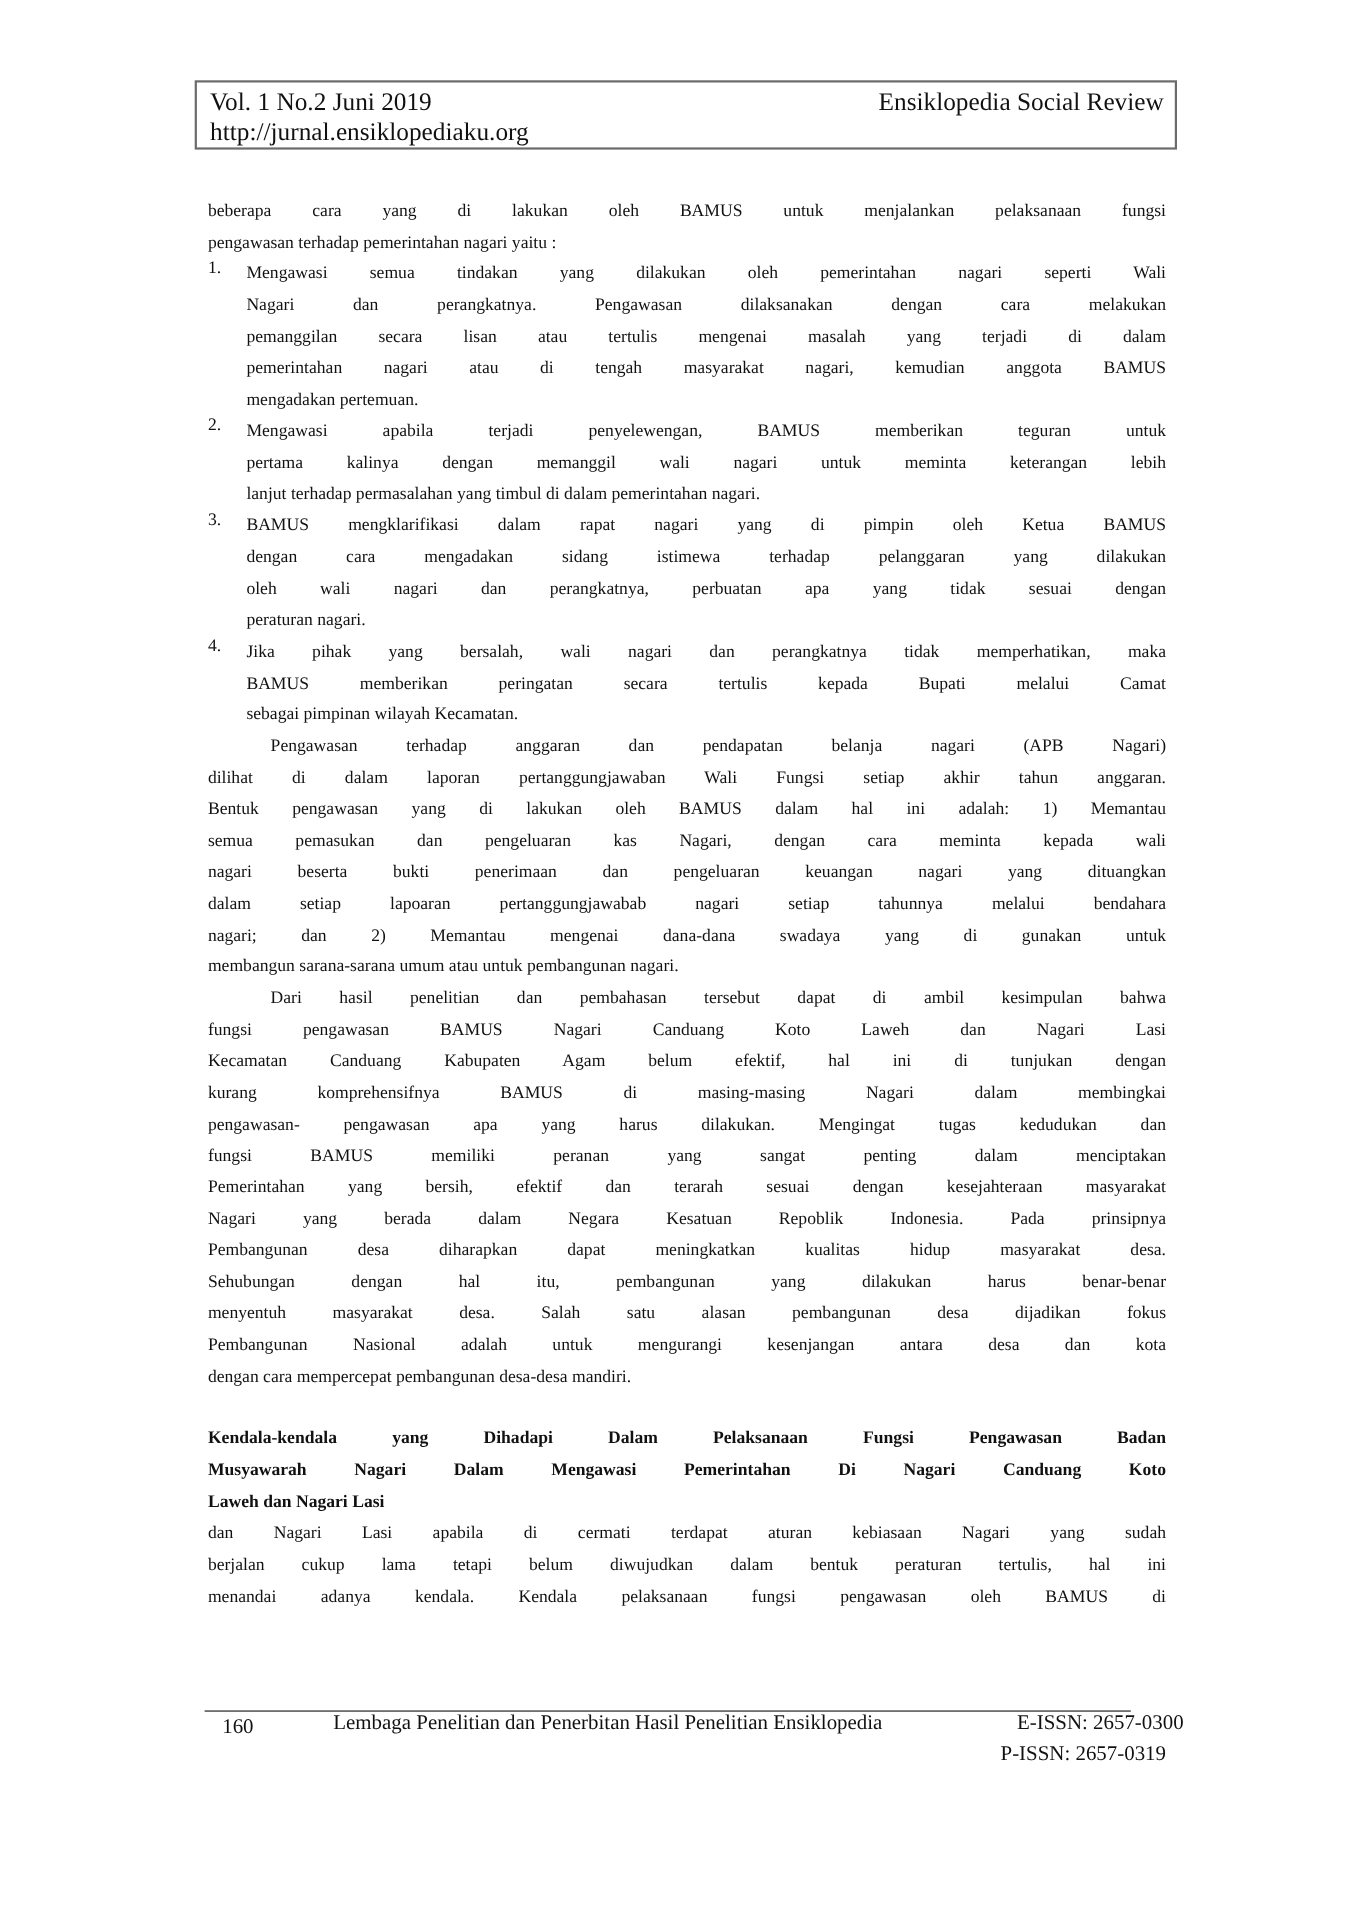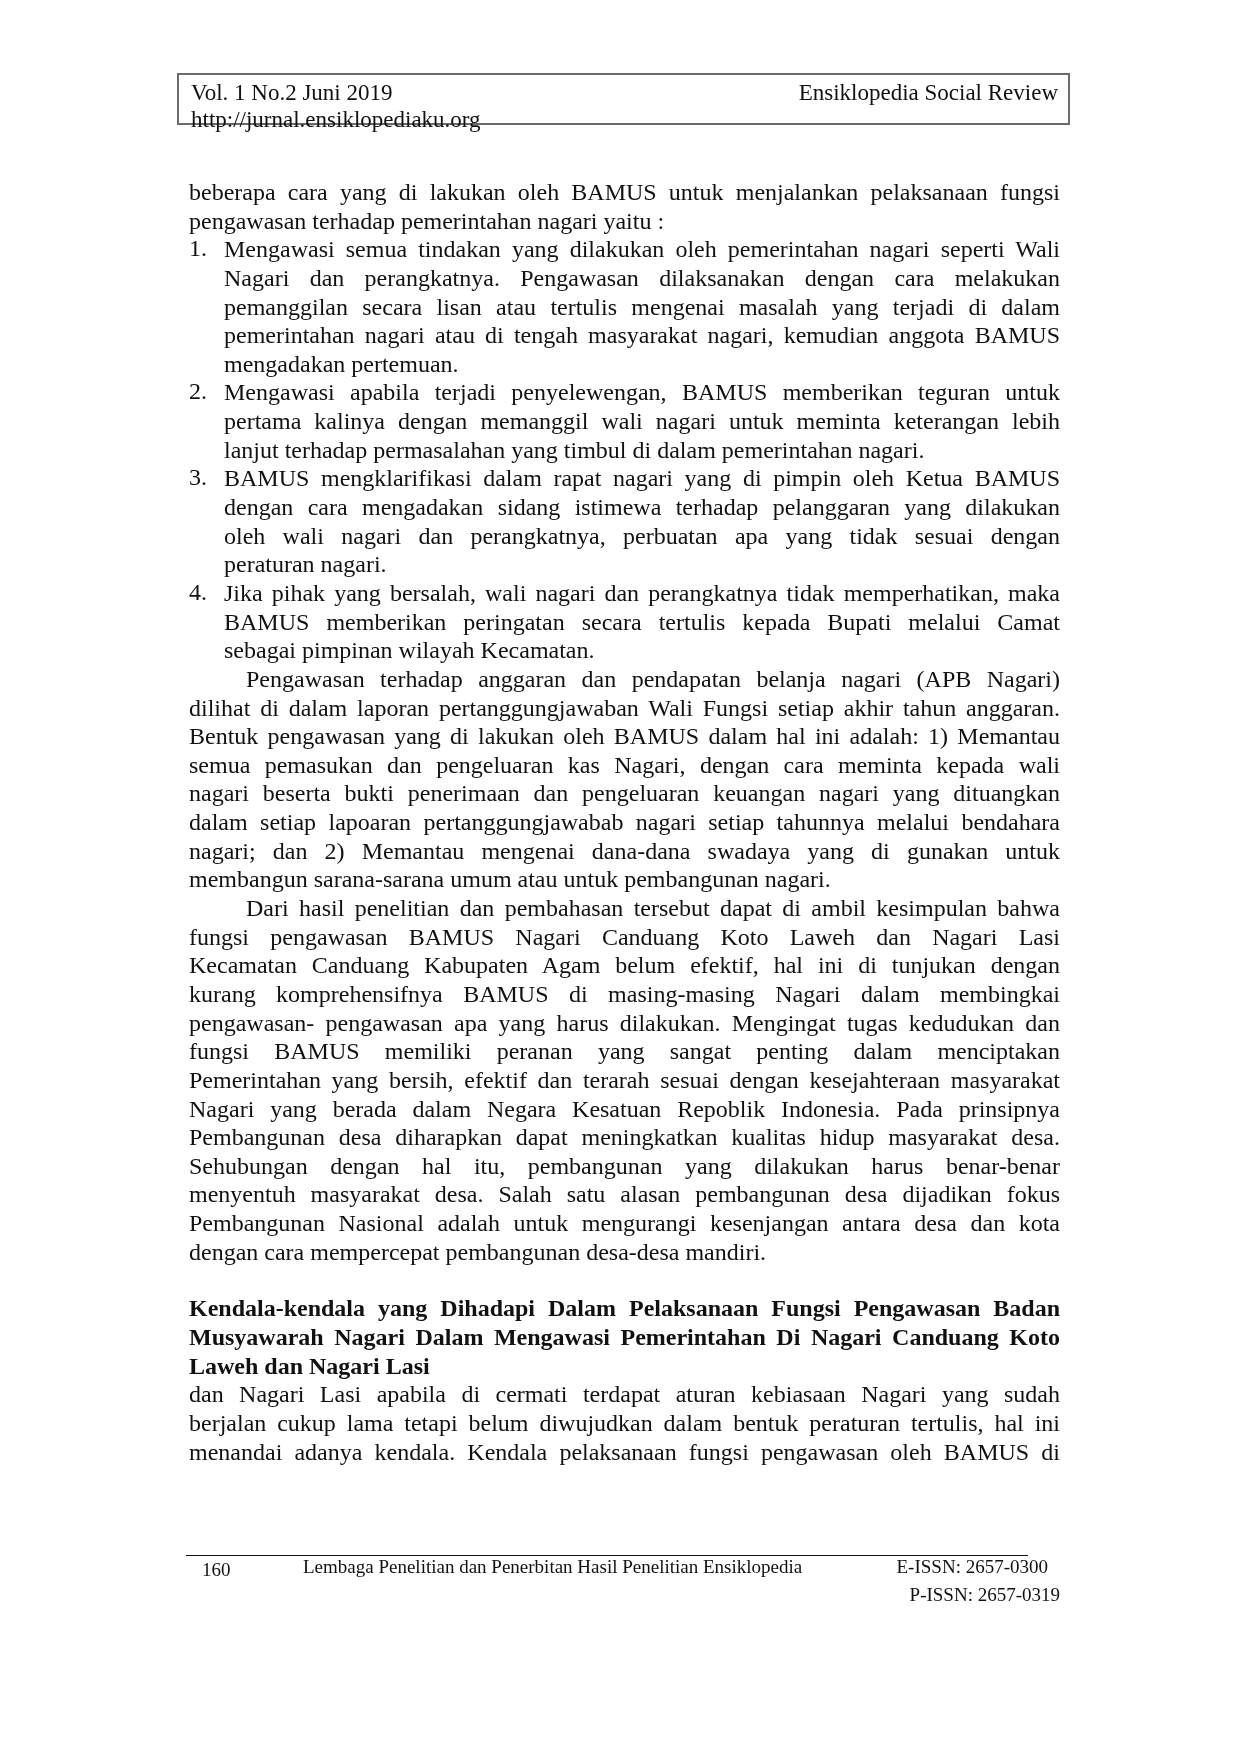--- a/index.html
+++ b/index.html
@@ -1,40 +1,40 @@
 <!DOCTYPE html>
 <html><head>
 <meta charset="utf-8">
 <style>
   html, body { margin: 0; padding: 0; background: #ffffff; }
   body { width: 1240px; height: 1754px; position: relative; overflow: hidden;
          font-family: "Liberation Serif", "DejaVu Serif", serif; color: #111111; }
-  .header-box { position: absolute; left: 177px; top: 73px; width: 893px; height: 52px;
+  .header-box { position: absolute; left: 177px; top: 73px; width: 893px; height: 63px;
                 border: 2px solid #6b6b6b; box-sizing: border-box; }
   .hdr { position: absolute; font-size: 23px; line-height: 1; white-space: nowrap; }
   .hdr-vol { left: 12px; top: 6px; }
   .hdr-url { left: 12px; top: 33px; }
   .hdr-journal { right: 10px; top: 6px; }
 
-  .body-text { position: absolute; left: 189px; top: 178px; width: 871px; font-size: 24px; }
+  .body-text { position: absolute; left: 189px; top: 178px; width: 871px; font-size: 16px; }
   .ln { display: block; height: 28.65px; line-height: 28.65px; white-space: nowrap; overflow: visible; }
   .ln.j { text-align: justify; text-align-last: justify; white-space: normal; }
   .ln.ind { padding-left: 35px; }
   .ln.par { padding-left: 57px; }
   .li-num { position: absolute; left: 0; }
   .list-line { position: relative; }
   .heading { font-weight: bold; }
   .gap { display: block; height: 28px; }
 
   .footer-rule { position: absolute; left: 186px; top: 1555px; width: 842px; height: 0;
                  border-top: 1.5px solid #111; }
   .ftr { position: absolute; font-size: 19px; line-height: 1; white-space: nowrap; }
   .ftr-page { left: 202px; top: 1560px; }
   .ftr-publisher { left: 303px; top: 1557px; }
-  .ftr-eissn { right: 192px; top: 1557px; }
+  .ftr-eissn { right: 164px; top: 1557px; }
   .ftr-pissn { right: 180px; top: 1585px; }
 </style>
 </head>
 <body>
 
 <div class="header-box">
   <span class="hdr hdr-vol">Vol. 1 No.2 Juni  2019</span>
   <span class="hdr hdr-url">http://jurnal.ensiklopediaku.org</span>
   <span class="hdr hdr-journal">Ensiklopedia Social Review</span>
 </div>

